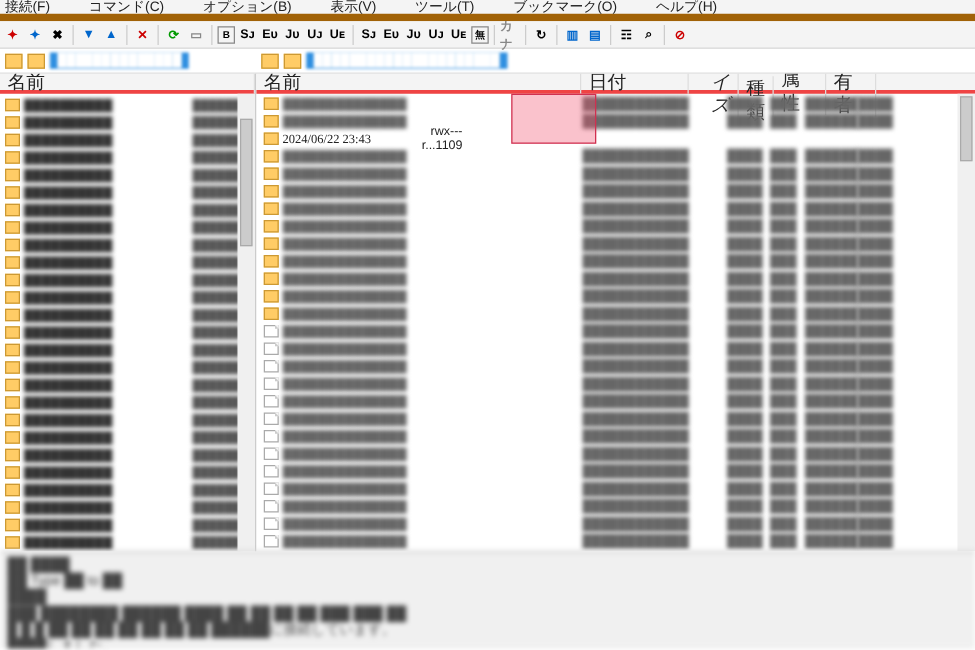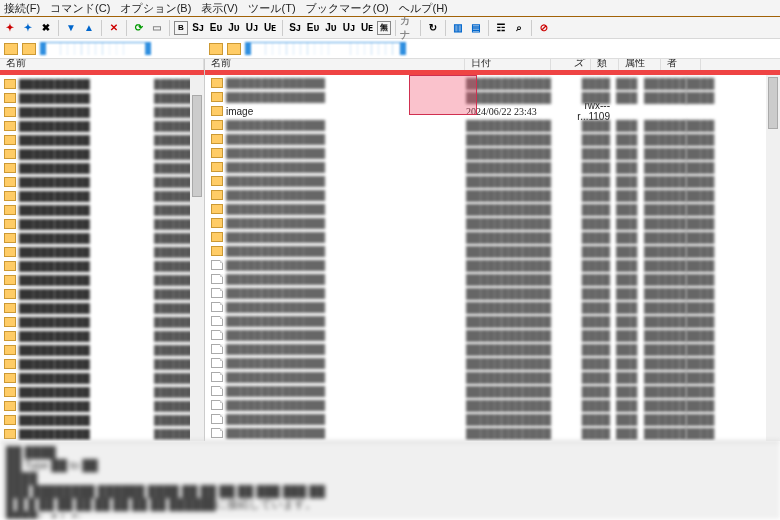--- a/index.html
+++ b/index.html
@@ -1,37 +1,37 @@
 <!DOCTYPE html>
 <html><head>
 <meta charset="utf-8">
 <style>
   * { box-sizing: border-box; margin: 0; padding: 0; font-family: "MS Gothic", "Meiryo", sans-serif; }
   body { width: 780px; height: 520px; overflow: hidden; background: #fff; font-size: 11px; color: #222; }
-  .menubar { height: 17px; background: #f4f4f4; display: flex; align-items: center; padding: 0 4px; border-bottom: 1px solid #a16207; }
+  .menubar { height: 17px; background: #f4f4f4; display: flex; align-items: center; padding: 0 4px; border-bottom: 6px solid #a16207; gap: 21px; }
   .menubar span { margin-right: 10px; cursor: default; }
   .toolbar { height: 22px; background: #f4f4f4; display: flex; align-items: center; padding: 0 2px; border-bottom: 1px solid #d8d8d8; gap: 2px; }
   .tbtn { width: 16px; height: 16px; display: inline-flex; align-items: center; justify-content: center; font-size: 10px; font-weight: bold; position: relative; }
   .sep { width: 1px; height: 16px; background: #ccc; margin: 0 2px; }
   .tbtn.red { color: #c00; }
   .tbtn.blue { color: #06c; }
   .tbtn.green { color: #090; }
   .tbtn.black { color: #000; }
   .tbtn.gray { color: #888; }
   .tbtn.box { border: 1px solid #888; width: 14px; height: 14px; font-size: 8px; }
   .pathbar { height: 20px; display: flex; border-bottom: 1px solid #ddd; }
   .pathbar .left, .pathbar .right { display: flex; align-items: center; padding: 0 4px; }
   .pathbar .left { width: 205px; }
   .pathbar .right { flex: 1; }
   .foldericon { width: 14px; height: 12px; background: #fc6; border: 1px solid #c93; margin-right: 4px; }
   .pathtext { background: #2f8fe0; color: #fff; padding: 1px 6px; filter: blur(1.2px); font-size: 10px; }
   .main { display: flex; height: 382px; }
   .leftpane { width: 205px; border-right: 1px solid #ccc; overflow: hidden; position: relative; }
   .rightpane { flex: 1; overflow: hidden; position: relative; display: flex; flex-direction: column; }
-  .colhdr { display: flex; background: #f4f4f4; border-bottom: 5px solid #ef4444; height: 16px; align-items: flex-end; font-size: 10px; }
+  .colhdr { display: flex; background: #f4f4f4; border-bottom: 3px solid #ef4444; height: 16px; align-items: center; font-size: 15px; }
   .colhdr div { padding: 0 6px; border-right: 1px solid #ddd; }
   .ch-name { width: 260px; }
   .ch-date { width: 86px; }
   .ch-size { width: 40px; text-align: right; font-style: italic; }
   .ch-type { width: 28px; margin-top: 29px; }
   .ch-attr { width: 42px; margin-top: 15px; }
   .ch-owner { width: 40px; }
   .leftlist { padding-top: 2px; }
   .lrow { display: flex; align-items: center; height: 14px; padding: 0 4px; }
   .lrow .nm { flex: 1; filter: blur(1.8px); font-size: 10px; color: #333; overflow: hidden; white-space: nowrap; }
@@ -284,21 +284,20 @@
           <span class="ic fold"></span>
           <span class="nm">██████████████</span>
           <span class="dt">████████████</span>
           <span class="sz">████</span>
           <span class="tp">███</span>
           <span class="at">██████</span>
           <span class="ow">████</span>
         </div>
         <div class="rrow">
           <span class="ic fold"></span>
-          <span class="nm">image</span>
           <span class="dt">2024/06/22 23:43</span>
           <span class="sz">
             <dir><span class="tp"></span><span class="at">rwx---r...</span><span class="ow">1109</span></dir>
           </span>
         </div>
         <div class="rrow blur">
           <span class="ic fold"></span>
           <span class="nm">██████████████</span>
           <span class="dt">████████████</span>
           <span class="sz">████</span>

